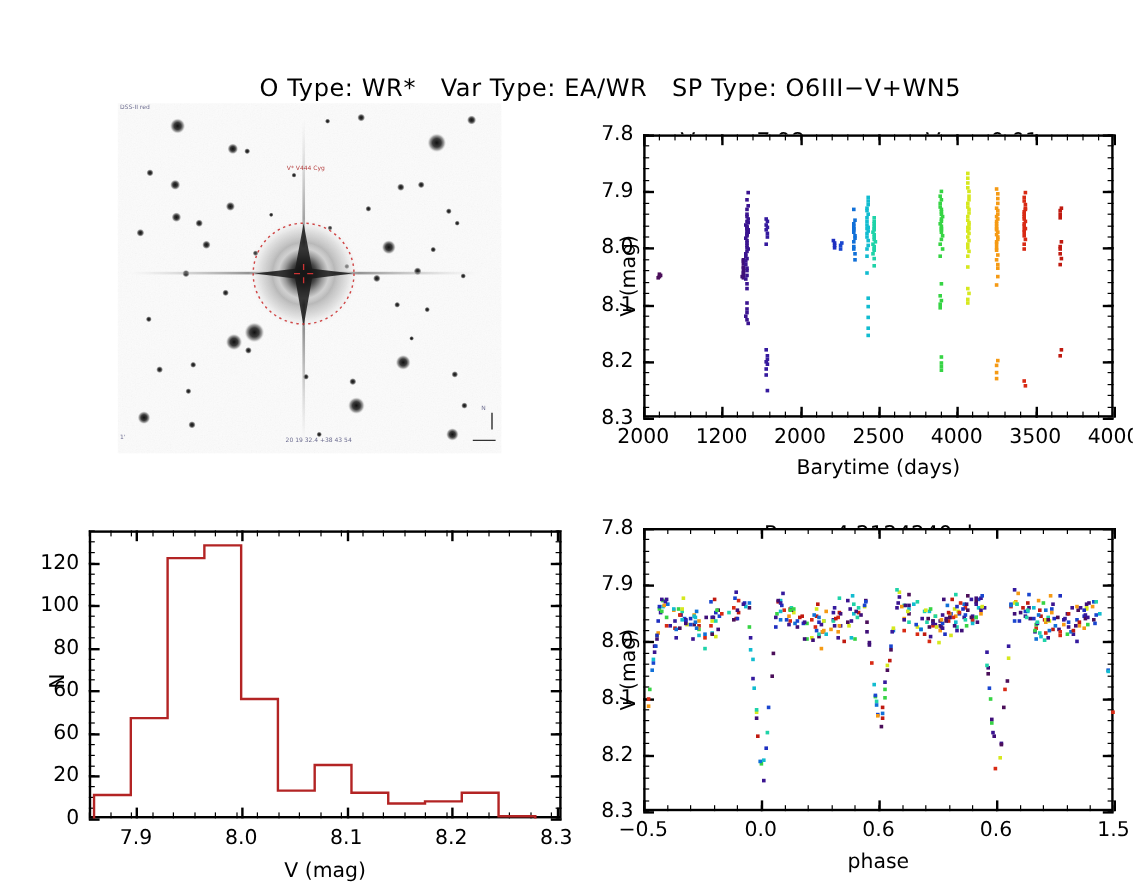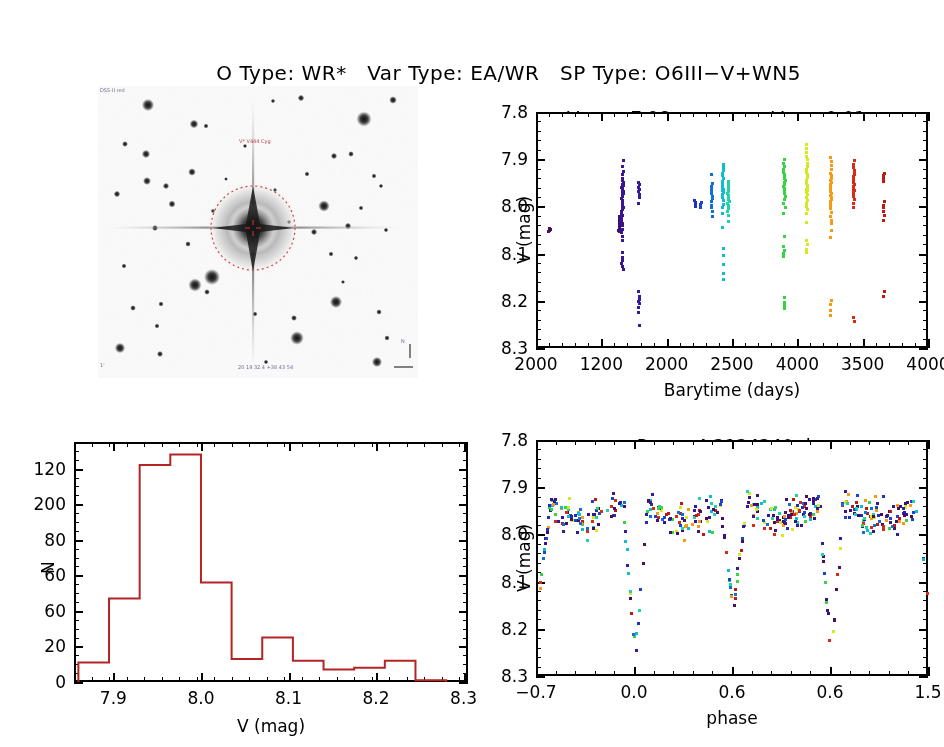--- a/index.html
+++ b/index.html
@@ -679,21 +679,21 @@
       <div class="tick" style="left:443px;top:180.88888888888889px;width:9px;height:2px;"></div>
       <div class="tlabel" style="left:50px;top:180.88888888888889px;transform:translate(-100%,-50%);">60</div>
       <div class="tick" style="left:58px;top:145.33333333333331px;width:9px;height:2px;"></div>
       <div class="tick" style="left:443px;top:145.33333333333331px;width:9px;height:2px;"></div>
       <div class="tlabel" style="left:50px;top:145.33333333333331px;transform:translate(-100%,-50%);">60</div>
       <div class="tick" style="left:58px;top:109.77777777777777px;width:9px;height:2px;"></div>
       <div class="tick" style="left:443px;top:109.77777777777777px;width:9px;height:2px;"></div>
       <div class="tlabel" style="left:50px;top:109.77777777777777px;transform:translate(-100%,-50%);">80</div>
       <div class="tick" style="left:58px;top:74.22222222222223px;width:9px;height:2px;"></div>
       <div class="tick" style="left:443px;top:74.22222222222223px;width:9px;height:2px;"></div>
-      <div class="tlabel" style="left:50px;top:74.22222222222223px;transform:translate(-100%,-50%);">200</div>
+      <div class="tlabel" style="left:50px;top:74.22222222222223px;transform:translate(-100%,-50%);">100</div>
       <div class="tick" style="left:58px;top:38.66666666666666px;width:9px;height:2px;"></div>
       <div class="tick" style="left:443px;top:38.66666666666666px;width:9px;height:2px;"></div>
       <div class="tlabel" style="left:50px;top:38.66666666666666px;transform:translate(-100%,-50%);">120</div>
       <div class="tick" style="left:58px;top:252px;width:5px;height:1px;"></div>
       <div class="tick" style="left:447px;top:252px;width:5px;height:1px;"></div>
       <div class="tick" style="left:58px;top:243.11111111111111px;width:5px;height:1px;"></div>
       <div class="tick" style="left:447px;top:243.11111111111111px;width:5px;height:1px;"></div>
       <div class="tick" style="left:58px;top:234.22222222222223px;width:5px;height:1px;"></div>
       <div class="tick" style="left:447px;top:234.22222222222223px;width:5px;height:1px;"></div>
       <div class="tick" style="left:58px;top:225.33333333333334px;width:5px;height:1px;"></div>
@@ -753,21 +753,21 @@
 
   <div class="plot" id="ph" style="left:500px;top:414px;width:444px;height:326px;">
     <div class="panel-title" style="left:0;top:0;width:444px;">
       <span>P</span><span class="sub">VSX</span><span> = 4.2124240 days</span>
     </div>
     <div class="frame" id="phFrame" style="left:36px;top:26px;width:392px;height:236px;"></div>
     <div class="ylabel-rot" id="phYLabel" style="left: 14px; top: 178px;">V (mag)</div>
     <div class="axtitle" id="phXLabel" style="left: 232px; top: 294px; transform: translateX(-50%);">phase</div>
   <div class="tick" style="left:36px;top:253px;width:2px;height:9px;"></div>
       <div class="tick" style="left:36px;top:26px;width:2px;height:9px;"></div>
-      <div class="tlabel" style="left:36px;top:268px;transform:translateX(-50%);">−0.7</div>
+      <div class="tlabel" style="left:36px;top:268px;transform:translateX(-50%);">−0.5</div>
       <div class="tick" style="left:134px;top:253px;width:2px;height:9px;"></div>
       <div class="tick" style="left:134px;top:26px;width:2px;height:9px;"></div>
       <div class="tlabel" style="left:134px;top:268px;transform:translateX(-50%);">0.0</div>
       <div class="tick" style="left:232px;top:253px;width:2px;height:9px;"></div>
       <div class="tick" style="left:232px;top:26px;width:2px;height:9px;"></div>
       <div class="tlabel" style="left:232px;top:268px;transform:translateX(-50%);">0.6</div>
       <div class="tick" style="left:330px;top:253px;width:2px;height:9px;"></div>
       <div class="tick" style="left:330px;top:26px;width:2px;height:9px;"></div>
       <div class="tlabel" style="left:330px;top:268px;transform:translateX(-50%);">0.6</div>
       <div class="tick" style="left:428px;top:253px;width:2px;height:9px;"></div>

